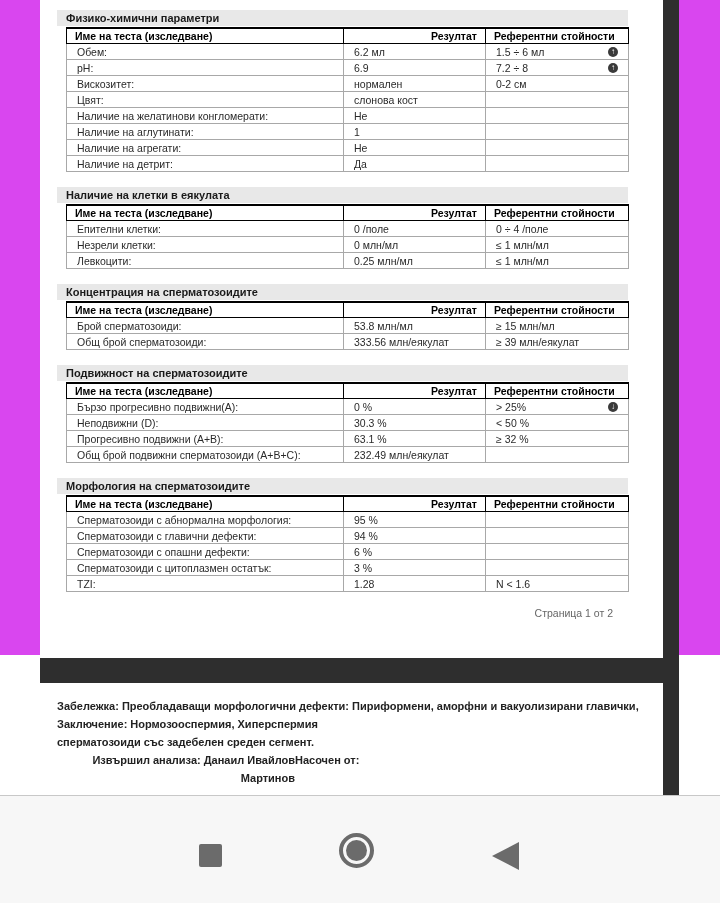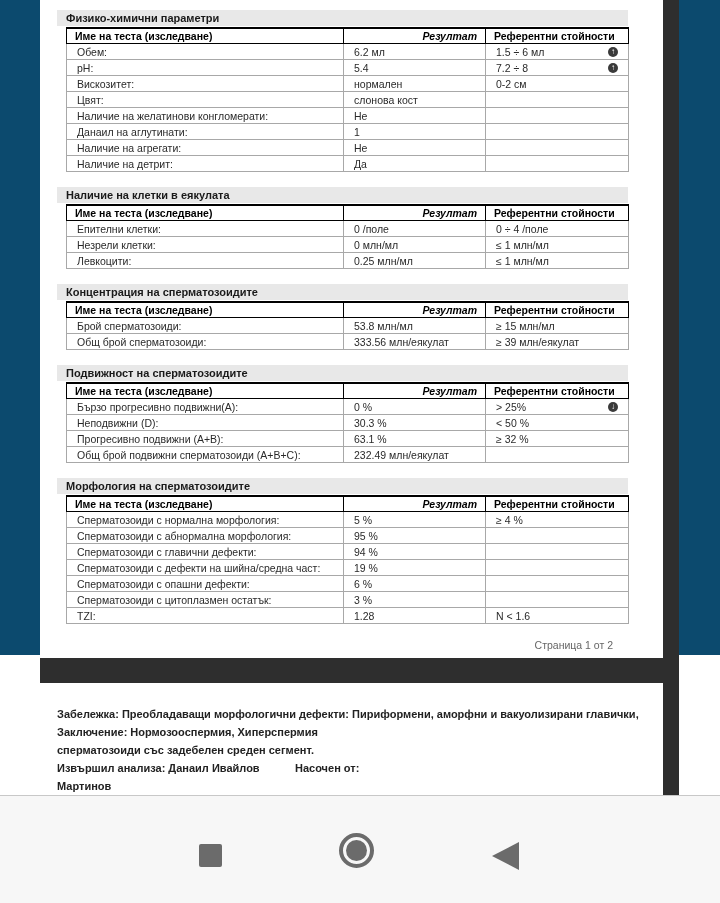--- a/index.html
+++ b/index.html
@@ -1,62 +1,62 @@
 <!DOCTYPE html>
 <html><head>
 <meta charset="utf-8">
 <style>
   * { margin:0; padding:0; box-sizing:border-box; }
   html,body { width:720px; height:903px; background:#ffffff;
               font-family:"Liberation Sans", sans-serif; overflow:hidden; }
-  .screen { position:relative; width:720px; height:655px; background:#0c4a6e; }
+  .screen { position:relative; width:720px; height:655px; background:#d946ef; }
 
   
   .pdf-page1 { position:absolute; left:40px; top:0; width:623px; height:658px;
                background:#ffffff; padding:10px 0 0 17px; }
   .pdf-page2 { position:absolute; left:40px; top:683px; width:623px; height:112px;
-               background:#ffffff; padding:22px 0 0 17px; }
+               background:#ffffff; padding:14px 0 0 17px; }
   .separator-band { position:absolute; left:40px; top:658px; width:639px; height:25px;
                     background:#2e2e2e; }
   .shadow-strip { position:absolute; left:663px; top:0; width:16px; height:801px;
                   background:#2e2e2e; }
 
   .content { width:571px; }
 
   
   .section { margin-bottom:15px; }
   .section-bar { height:16px; line-height:16px; background:#e8e8e8;
                  font-size:11px; font-weight:bold; color:#1a1a1a;
                  padding-left:9px; margin-bottom:1px; }
   table.lab-table { margin-left:9px; width:562px; border-collapse:collapse;
                     table-layout:fixed;padding-left:18px; }
   table.lab-table th {
     font-size:10.5px; font-weight:bold; color:#000;
     border:1.5px solid #000; border-top-width:2px;
     padding:1px 8px; text-align:left; height:14px; background:#fff; }
-  table.lab-table th.c2 { text-align:right;font-style:italic; }
+  table.lab-table th.c2 { text-align:right; }
   table.lab-table td {
     font-size:10.5px; color:#2a2a2a; border:1px solid #a8a8a8;
     padding:1.5px 10px; height:14px; background:#fff;
     white-space:nowrap; overflow:hidden; }
   col.c1 { width:277px; } col.c2 { width:142px; } col.c3 { width:143px; }
 
   td.ref-cell { padding-right:6px; }
   .ref-wrap { display:flex; align-items:center; justify-content:space-between; }
   .flag { display:inline-block; width:10px; height:10px; border-radius:50%;
           background:#3a3a3a; color:#ffffff; font-size:8px; line-height:10px;
           text-align:center; flex:0 0 auto; }
 
   .page-indicator { margin-top:14px; width:571px; text-align:right;
                     padding-right:15px; font-size:10.5px; color:#666; }
 
   
   .notes { font-size:11px; font-weight:bold; color:#222; line-height:18px; }
   .sign-row { display:flex; }
-  .performed { width:238px; }
+  .performed { width:238px;text-align:right; }
 
   
   .nav-bar { position:absolute; left:0; top:795px; width:720px; height:108px;
              background:#f7f7f7; border-top:1px solid #c8c8c8; }
   .nav-recents { position:absolute; left:199px; top:48px; width:23px; height:23px;
                  background:#6b6b6b; border-radius:2px; cursor:pointer; }
   .nav-home { position:absolute; left:339px; top:37px; width:35px; height:35px;
               border:4px solid #6b6b6b; border-radius:50%;
               display:flex; align-items:center; justify-content:center; cursor:pointer; }
   .nav-home-inner { width:21px; height:21px; background:#6b6b6b; border-radius:50%; }
@@ -92,21 +92,21 @@
                 <td>6.2 мл</td>
                 <td class="ref-cell">
                   <span class="ref-wrap">
                     <span>1.5 ÷ 6 мл</span>
                     <span class="flag">↑</span>
                   </span>
                 </td>
               </tr>
               <tr>
                 <td>pH:</td>
-                <td>5.4</td>
+                <td>6.9</td>
                 <td class="ref-cell">
                   <span class="ref-wrap">
                     <span>7.2 ÷ 8</span>
                     <span class="flag">↑</span>
                   </span>
                 </td>
               </tr>
               <tr>
                 <td>Вискозитет:</td>
                 <td>нормален</td>
@@ -128,21 +128,21 @@
               <tr>
                 <td>Наличие на желатинови конгломерати:</td>
                 <td>Не</td>
                 <td class="ref-cell">
                   <span class="ref-wrap">
                     <span>&nbsp;</span>
                   </span>
                 </td>
               </tr>
               <tr>
-                <td>Данаил на аглутинати:</td>
+                <td>Наличие на аглутинати:</td>
                 <td>1</td>
                 <td class="ref-cell">
                   <span class="ref-wrap">
                     <span>&nbsp;</span>
                   </span>
                 </td>
               </tr>
               <tr>
                 <td>Наличие на агрегати:</td>
                 <td>Не</td>
@@ -317,49 +317,31 @@
             </colgroup>
       <thead>
         <tr>
           <th class="c1">Име на теста (изследване)</th>
           <th class="c2">Резултат</th>
           <th class="c3">Референтни стойности</th>
         </tr>
       </thead>
       <tbody>
               <tr>
-                <td>Сперматозоиди с нормална морфология:</td>
-                <td>5 %</td>
-                <td class="ref-cell">
-                  <span class="ref-wrap">
-                    <span>≥ 4 %</span>
-                  </span>
-                </td>
-              </tr>
-              <tr>
                 <td>Сперматозоиди с абнормална морфология:</td>
                 <td>95 %</td>
                 <td class="ref-cell">
                   <span class="ref-wrap">
                     <span>&nbsp;</span>
                   </span>
                 </td>
               </tr>
               <tr>
                 <td>Сперматозоиди с главични дефекти:</td>
                 <td>94 %</td>
-                <td class="ref-cell">
-                  <span class="ref-wrap">
-                    <span>&nbsp;</span>
-                  </span>
-                </td>
-              </tr>
-              <tr>
-                <td>Сперматозоиди с дефекти на шийна/средна част:</td>
-                <td>19 %</td>
                 <td class="ref-cell">
                   <span class="ref-wrap">
                     <span>&nbsp;</span>
                   </span>
                 </td>
               </tr>
               <tr>
                 <td>Сперматозоиди с опашни дефекти:</td>
                 <td>6 %</td>
                 <td class="ref-cell">

